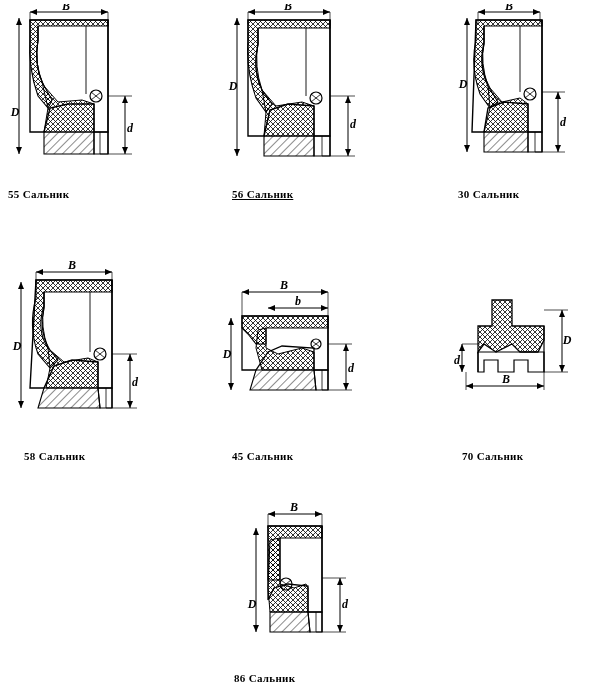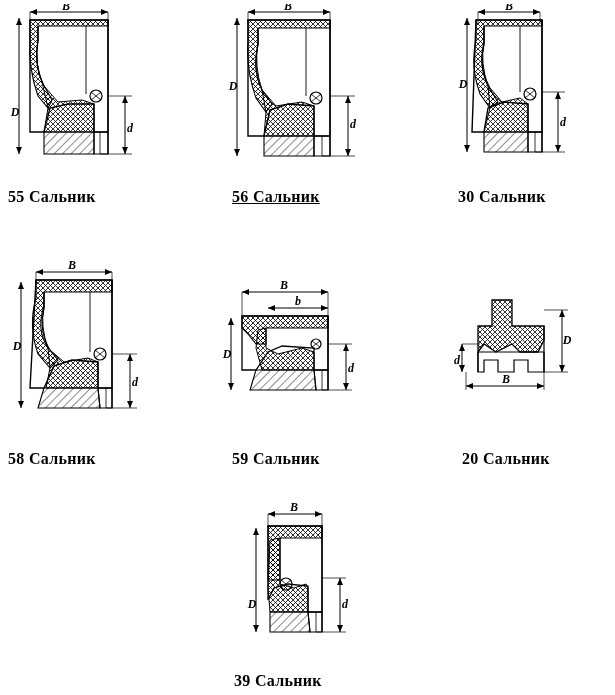--- a/index.html
+++ b/index.html
@@ -20,21 +20,21 @@
     width: 615px;
     height: 695px;
   }
   .cell {
     position: absolute;
   }
   .caption {
     position: absolute;
     font-family: "Liberation Serif", serif;
     font-weight: bold;
-    font-size: 16px;
+    font-size: 11px;
     letter-spacing: 0.3px;
     white-space: nowrap;
   }
   svg { display: block; }
   .dimtxt {
     font-family: "Liberation Serif", serif;
     font-style: italic;
     font-size: 12px;
     font-weight: bold;
   }
@@ -197,21 +197,21 @@
       <text class="dimtxt" x="9" y="92" text-anchor="middle">D</text>
 
       <line x1="122" y1="96" x2="122" y2="150" stroke="#000" stroke-width="1"></line>
       <path d="M122 96 l-3 7 h6 z" fill="#000"></path>
       <path d="M122 150 l-3 -7 h6 z" fill="#000"></path>
       <line x1="104" y1="96" x2="129" y2="96" stroke="#000" stroke-width="0.7"></line>
       <line x1="98" y1="150" x2="129" y2="150" stroke="#000" stroke-width="0.7"></line>
       <text class="dimtxt" x="127" y="128" text-anchor="middle">d</text>
     </svg>
   </div>
-  <div class="caption" style="left:8px; top:450px;text-align:center;">58  Сальник</div>
+  <div class="caption" style="left:24px; top:450px;text-align:center;">58  Сальник</div>
 
   <div class="cell" style="left:218px; top:278px;">
     <svg width="160" height="140" viewBox="0 0 160 140">
 
       <line x1="24" y1="14" x2="110" y2="14" stroke="#000" stroke-width="1"></line>
       <path d="M24 14 l7 -3 v6 z" fill="#000"></path>
       <path d="M110 14 l-7 -3 v6 z" fill="#000"></path>
       <line x1="24" y1="14" x2="24" y2="38" stroke="#000" stroke-width="0.7"></line>
       <line x1="110" y1="14" x2="110" y2="38" stroke="#000" stroke-width="0.7"></line>
       <text class="dimtxt" x="66" y="11" text-anchor="middle">B</text>
@@ -238,21 +238,21 @@
       <text class="dimtxt" x="9" y="80" text-anchor="middle">D</text>
 
       <line x1="128" y1="66" x2="128" y2="112" stroke="#000" stroke-width="1"></line>
       <path d="M128 66 l-3 7 h6 z" fill="#000"></path>
       <path d="M128 112 l-3 -7 h6 z" fill="#000"></path>
       <line x1="110" y1="66" x2="134" y2="66" stroke="#000" stroke-width="0.7"></line>
       <line x1="104" y1="112" x2="134" y2="112" stroke="#000" stroke-width="0.7"></line>
       <text class="dimtxt" x="133" y="94" text-anchor="middle">d</text>
     </svg>
   </div>
-  <div class="caption" style="left:232px; top:450px;">59   Сальник</div>
+  <div class="caption" style="left:232px; top:450px;">45   Сальник</div>
 
   <div class="cell" style="left:440px; top:282px;">
     <svg width="160" height="125" viewBox="0 0 160 125">
 
       <path d="M38 44 L52 44 L52 18 L72 18 L72 44 L104 44 L104 58 L98 70 L80 70 L72 62 L56 70 L44 62 L38 70 Z" fill="url(#mesh)" stroke="#000" stroke-width="1.3"></path>
 
       <path d="M38 70 L38 90 L44 90 L44 78 L58 78 L58 90 L74 90 L74 78 L88 78 L88 90 L104 90 L104 70 Z" fill="none" stroke="#000" stroke-width="1.2"></path>
       <line x1="38" y1="70" x2="38" y2="90" stroke="#000" stroke-width="1.2"></line>
       <line x1="104" y1="44" x2="104" y2="90" stroke="#000" stroke-width="1.2"></line>
 
@@ -270,21 +270,21 @@
       <text class="dimtxt" x="17" y="82" text-anchor="middle">d</text>
 
       <line x1="26" y1="104" x2="104" y2="104" stroke="#000" stroke-width="1"></line>
       <path d="M26 104 l7 -3 v6 z" fill="#000"></path>
       <path d="M104 104 l-7 -3 v6 z" fill="#000"></path>
       <line x1="26" y1="90" x2="26" y2="108" stroke="#000" stroke-width="0.7"></line>
       <line x1="104" y1="90" x2="104" y2="108" stroke="#000" stroke-width="0.7"></line>
       <text class="dimtxt" x="66" y="101" text-anchor="middle">B</text>
     </svg>
   </div>
-  <div class="caption" style="left:462px; top:450px;">20  Сальник</div>
+  <div class="caption" style="left:462px; top:450px;">70  Сальник</div>
 
   <div class="cell" style="left:218px; top:500px;">
     <svg width="160" height="145" viewBox="0 0 160 145">
       <line x1="50" y1="14" x2="104" y2="14" stroke="#000" stroke-width="1"></line>
       <path d="M50 14 l7 -3 v6 z" fill="#000"></path>
       <path d="M104 14 l-7 -3 v6 z" fill="#000"></path>
       <line x1="50" y1="14" x2="50" y2="28" stroke="#000" stroke-width="0.7"></line>
       <line x1="104" y1="14" x2="104" y2="28" stroke="#000" stroke-width="0.7"></line>
       <text class="dimtxt" x="76" y="11" text-anchor="middle">B</text>
 
@@ -305,15 +305,15 @@
       <text class="dimtxt" x="34" y="108" text-anchor="middle">D</text>
 
       <line x1="122" y1="78" x2="122" y2="132" stroke="#000" stroke-width="1"></line>
       <path d="M122 78 l-3 7 h6 z" fill="#000"></path>
       <path d="M122 132 l-3 -7 h6 z" fill="#000"></path>
       <line x1="104" y1="78" x2="128" y2="78" stroke="#000" stroke-width="0.7"></line>
       <line x1="98" y1="132" x2="128" y2="132" stroke="#000" stroke-width="0.7"></line>
       <text class="dimtxt" x="127" y="108" text-anchor="middle">d</text>
     </svg>
   </div>
-  <div class="caption" style="left:234px; top:672px;">39 Сальник</div>
+  <div class="caption" style="left:234px; top:672px;">86 Сальник</div>
 
 </div>
 
 </body></html>

